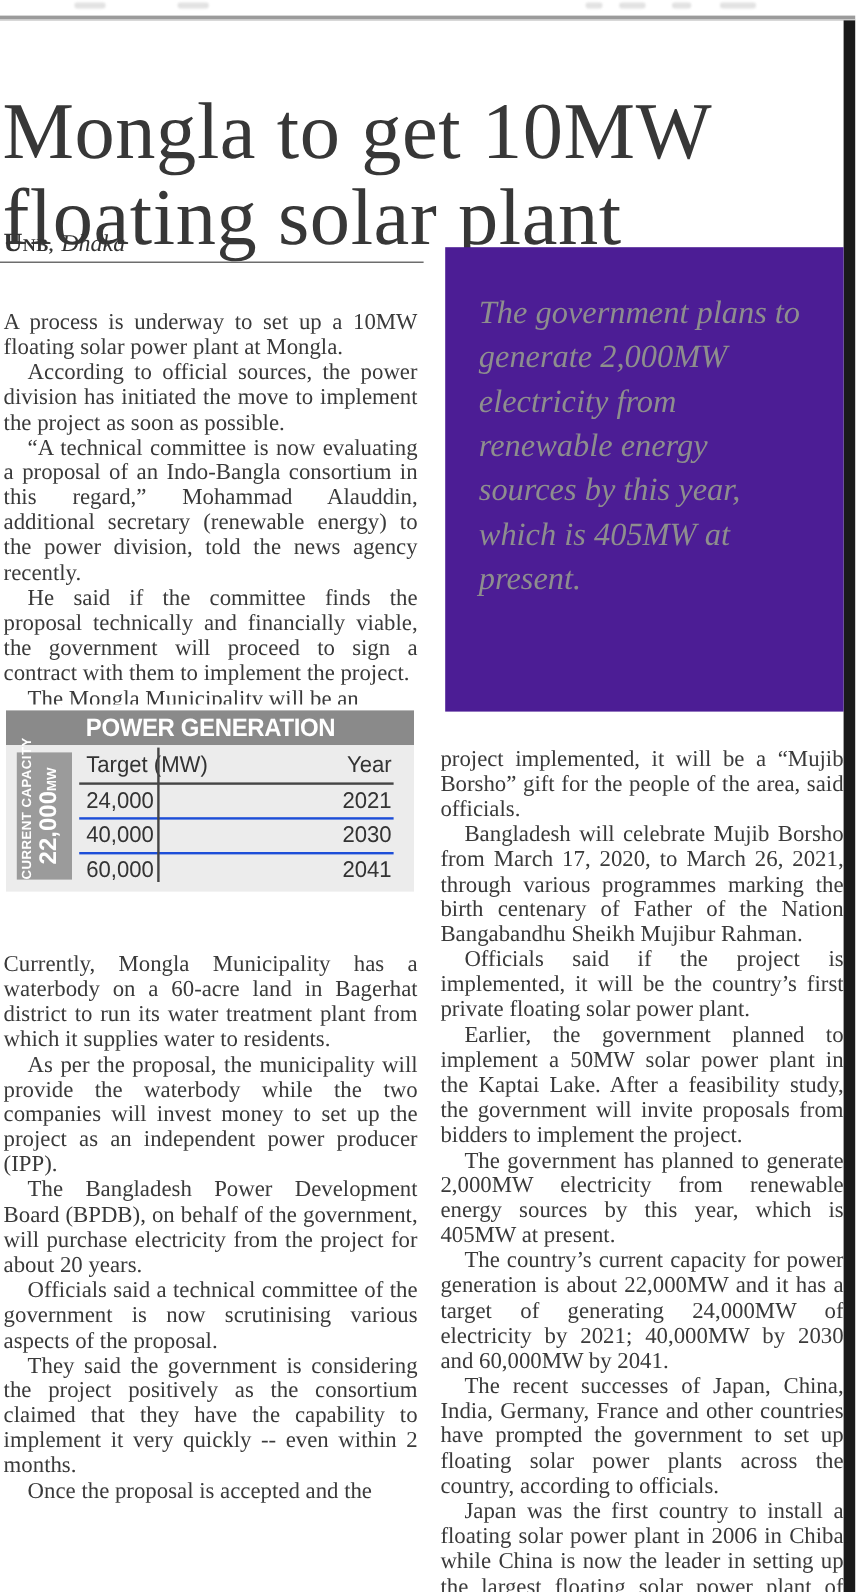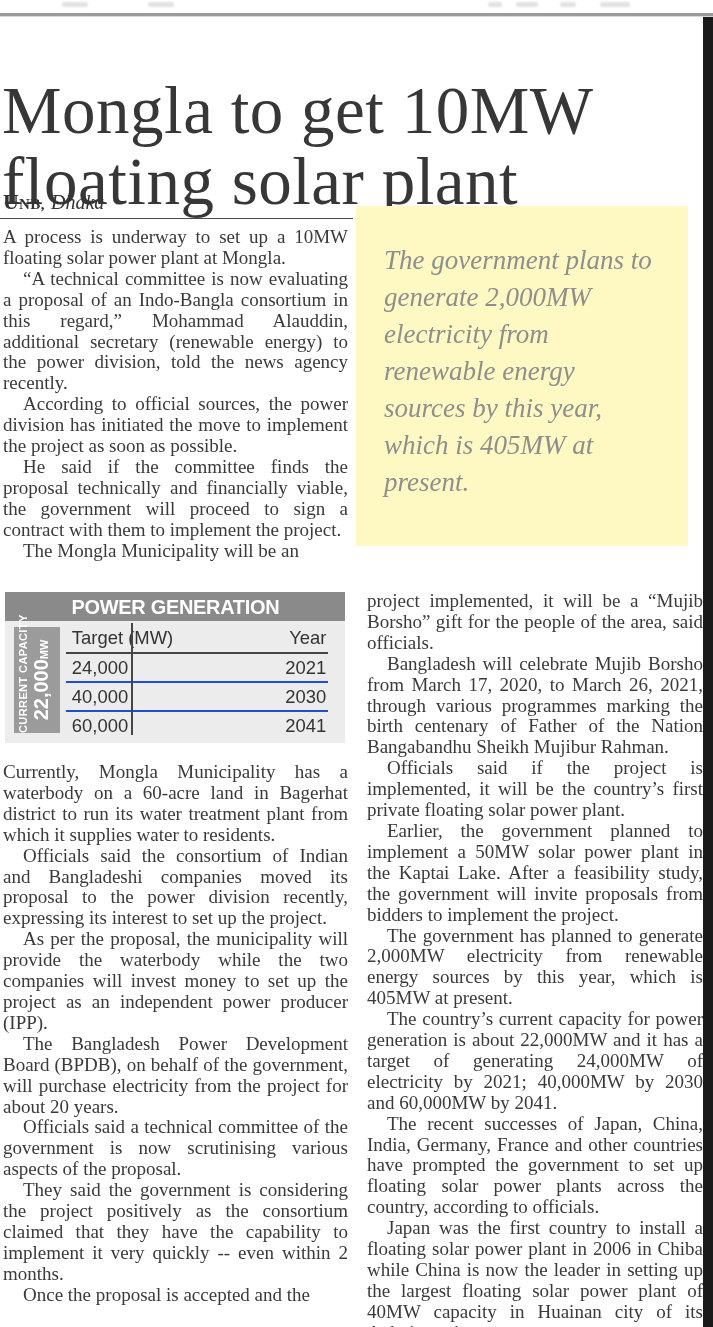--- a/index.html
+++ b/index.html
@@ -27,26 +27,26 @@
   .headline span{display:block;}
   
   .byline{position:absolute;left:3px;top:189px;color:#333;}
   .byline .ag-first{font-weight:bold;font-size:22px;}
   .byline .ag-rest{font-weight:bold;font-size:15px;letter-spacing:.5px;}
   .byline .place{font-style:italic;font-size:20px;margin-left:6px;margin-top:12px;}
   .byline-rule{position:absolute;left:0;top:218px;width:353px;height:1px;background:#4a4a4a;}
   
   .bodycol{color:#3a3a3a;font-size:19px;line-height:20.9px;text-align:justify;}
   .bodycol p{margin:0;text-indent:20px;}
-  .bodycol p:first-child{text-indent:0;}
+  .bodycol p:first-child{text-indent:0;margin-top:32px;}
   .col-left-top{position:absolute;left:3px;top:227px;width:345px;height:360px;overflow:hidden;}
   .col-left-bottom{position:absolute;left:3px;top:762px;width:345px;height:565px;overflow:hidden;}
   .col-right{position:absolute;left:367px;top:591px;width:336px;height:736px;overflow:hidden;}
   
-  .quote-box{position:absolute;left:356px;top:206px;width:332px;height:340px;background:#fef9c3;}
+  .quote-box{position:absolute;left:371px;top:206px;width:332px;height:387px;background:#4c1d95;}
   .quote-text{
     margin:36px 34px 0 28px;font-style:italic;font-size:27px;line-height:37px;
     color:#8e8e8e;text-align:left;
   }
   
   .infographic{position:absolute;left:5px;top:592px;width:340px;font-family:"Liberation Sans",sans-serif;}
   .ig-header{height:29px;background:#8a8a8a;display:flex;align-items:center;justify-content:center;}
   .ig-title{color:#ffffff;font-weight:bold;font-size:21px;letter-spacing:-.3px;transform:scaleX(.95);white-space:nowrap;}
   .ig-body{position:relative;height:122px;background:#ececec;}
   .ig-sidebar{position:absolute;left:9px;top:6px;width:46px;height:106px;background:#9b9b9b;}
@@ -88,22 +88,22 @@
     <span>floating solar plant</span>
   </h1>
 
   <div class="byline">
     <span class="ag-first">U</span><span class="ag-rest">NB,</span><span class="place">Dhaka</span>
   </div>
   <div class="byline-rule"></div>
 
   <div class="bodycol col-left-top">
       <p>A process is underway to set up a 10MW floating solar power plant at Mongla.</p>
+      <p>According to official sources, the power division has initiated the move to implement the project as soon as possible.</p>
       <p>“A technical committee is now evaluating a proposal of an Indo-Bangla consortium in this regard,” Mohammad Alauddin, additional secretary (renewable energy) to the power division, told the news agency recently.</p>
-      <p>According to official sources, the power division has initiated the move to implement the project as soon as possible.</p>
       <p>He said if the committee finds the proposal technically and financially viable, the government will proceed to sign a contract with them to implement the project.</p>
       <p>The Mongla Municipality will be an</p>
     </div>
 
   <div class="quote-box">
     <p class="quote-text">The government plans to generate 2,000MW electricity from renewable energy sources by this year, which is 405MW at present.</p>
   </div>
 
   <div class="infographic">
     <div class="ig-header">
@@ -135,21 +135,20 @@
             <span class="ig-cell-r">2041</span>
           </div>
           </div>
       </div>
       <div class="ig-vline"></div>
     </div>
   </div>
 
   <div class="bodycol col-left-bottom">
       <p>Currently, Mongla Municipality has a waterbody on a 60-acre land in Bagerhat district to run its water treatment plant from which it supplies water to residents.</p>
-      <p>Officials said the consortium of Indian and Bangladeshi companies moved its proposal to the power division recently, expressing its interest to set up the project.</p>
       <p>As per the proposal, the municipality will provide the waterbody while the two companies will invest money to set up the project as an independent power producer (IPP).</p>
       <p>The Bangladesh Power Development Board (BPDB), on behalf of the government, will purchase electricity from the project for about 20 years.</p>
       <p>Officials said a technical committee of the government is now scrutinising various aspects of the proposal.</p>
       <p>They said the government is considering the project positively as the consortium claimed that they have the capability to implement it very quickly -- even within 2 months.</p>
       <p>Once the proposal is accepted and the</p>
     </div>
 
   <div class="bodycol col-right">
       <p>project implemented, it will be a “Mujib Borsho” gift for the people of the area, said officials.</p>
       <p>Bangladesh will celebrate Mujib Borsho from March 17, 2020, to March 26, 2021, through various programmes marking the birth centenary of Father of the Nation Bangabandhu Sheikh Mujibur Rahman.</p>

